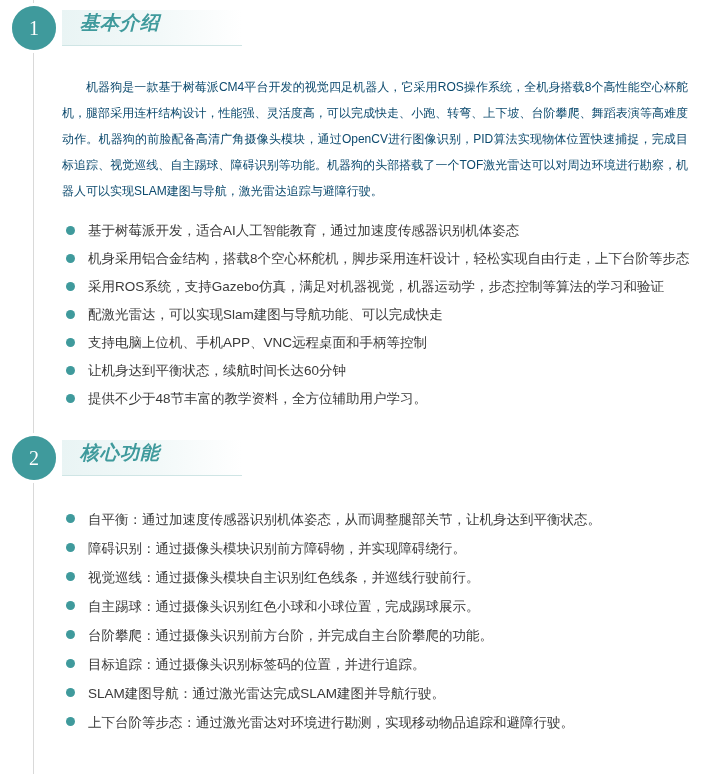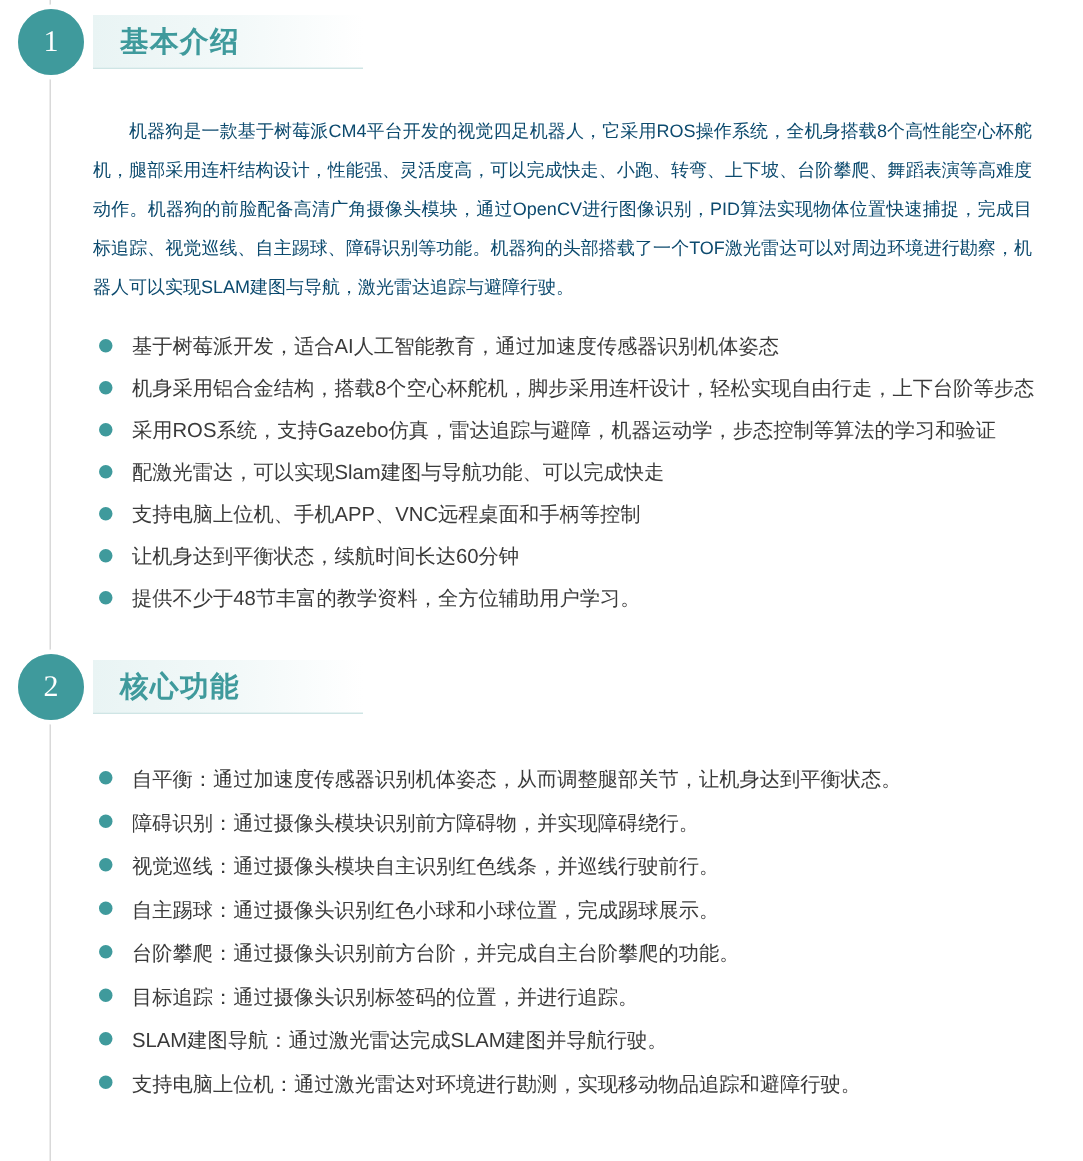--- a/index.html
+++ b/index.html
@@ -64,22 +64,22 @@
   }
   .sec-title-wrap {
     position: absolute;
     left: 62px;
     top: 10px;
     height: 36px;
     padding: 0 26px 0 18px;
     background: linear-gradient(to right, #e9f4f4 0%, #f3f9f9 55%, #ffffff 100%);
     border-bottom: 1px solid #cfe5e5;
     display: flex;
-    align-items: center;
     min-width: 180px;
+    font-style: italic;
   }
   .sec-title {
     font-size: 19px;
     color: #3f9a9c;
     font-weight: bold;
     letter-spacing: 1px;
     white-space: nowrap;
   }
 
   
@@ -133,21 +133,21 @@
       <div class="sec-title-wrap">
         <span class="sec-title" style="color: rgb(63, 154, 156);">基本介绍</span>
       </div>
     </div>
 
     <p class="para">机器狗是一款基于树莓派CM4平台开发的视觉四足机器人，它采用ROS操作系统，全机身搭载8个高性能空心杯舵机，腿部采用连杆结构设计，性能强、灵活度高，可以完成快走、小跑、转弯、上下坡、台阶攀爬、舞蹈表演等高难度动作。机器狗的前脸配备高清广角摄像头模块，通过OpenCV进行图像识别，PID算法实现物体位置快速捕捉，完成目标追踪、视觉巡线、自主踢球、障碍识别等功能。机器狗的头部搭载了一个TOF激光雷达可以对周边环境进行勘察，机器人可以实现SLAM建图与导航，激光雷达追踪与避障行驶。</p>
 
     <ul class="bullets">
       <li><span class="dot" style="background: rgb(63, 154, 156);"></span><span>基于树莓派开发，适合AI人工智能教育，通过加速度传感器识别机体姿态</span></li>
       <li><span class="dot" style="background: rgb(63, 154, 156);"></span><span>机身采用铝合金结构，搭载8个空心杯舵机，脚步采用连杆设计，轻松实现自由行走，上下台阶等步态</span></li>
-      <li><span class="dot" style="background: rgb(63, 154, 156);"></span><span>采用ROS系统，支持Gazebo仿真，雷达追踪与避障，机器运动学，步态控制等算法的学习和验证</span></li>
+      <li><span class="dot" style="background: rgb(63, 154, 156);"></span><span>采用ROS系统，支持Gazebo仿真，满足对机器视觉，机器运动学，步态控制等算法的学习和验证</span></li>
       <li><span class="dot" style="background: rgb(63, 154, 156);"></span><span>配激光雷达，可以实现Slam建图与导航功能、可以完成快走</span></li>
       <li><span class="dot" style="background: rgb(63, 154, 156);"></span><span>支持电脑上位机、手机APP、VNC远程桌面和手柄等控制</span></li>
       <li><span class="dot" style="background: rgb(63, 154, 156);"></span><span>让机身达到平衡状态，续航时间长达60分钟</span></li>
       <li><span class="dot" style="background: rgb(63, 154, 156);"></span><span>提供不少于48节丰富的教学资料，全方位辅助用户学习。</span></li>
     </ul>
   </div>
 
   <div class="section sec2">
     <div class="sec-head">
       <div class="sec-num-ring"></div>
@@ -158,17 +158,17 @@
     </div>
 
     <ul class="bullets feat">
       <li><span class="dot" style="background: rgb(63, 154, 156);"></span><span>自平衡：通过加速度传感器识别机体姿态，从而调整腿部关节，让机身达到平衡状态。</span></li>
       <li><span class="dot" style="background: rgb(63, 154, 156);"></span><span>障碍识别：通过摄像头模块识别前方障碍物，并实现障碍绕行。</span></li>
       <li><span class="dot" style="background: rgb(63, 154, 156);"></span><span>视觉巡线：通过摄像头模块自主识别红色线条，并巡线行驶前行。</span></li>
       <li><span class="dot" style="background: rgb(63, 154, 156);"></span><span>自主踢球：通过摄像头识别红色小球和小球位置，完成踢球展示。</span></li>
       <li><span class="dot" style="background: rgb(63, 154, 156);"></span><span>台阶攀爬：通过摄像头识别前方台阶，并完成自主台阶攀爬的功能。</span></li>
       <li><span class="dot" style="background: rgb(63, 154, 156);"></span><span>目标追踪：通过摄像头识别标签码的位置，并进行追踪。</span></li>
       <li><span class="dot" style="background: rgb(63, 154, 156);"></span><span>SLAM建图导航：通过激光雷达完成SLAM建图并导航行驶。</span></li>
-      <li><span class="dot" style="background: rgb(63, 154, 156);"></span><span>支持电脑上位机：通过激光雷达对环境进行勘测，实现移动物品追踪和避障行驶。</span></li>
+      <li><span class="dot" style="background: rgb(63, 154, 156);"></span><span>上下台阶等步态：通过激光雷达对环境进行勘测，实现移动物品追踪和避障行驶。</span></li>
     </ul>
   </div>
 
 </div>
 
 </body></html>

